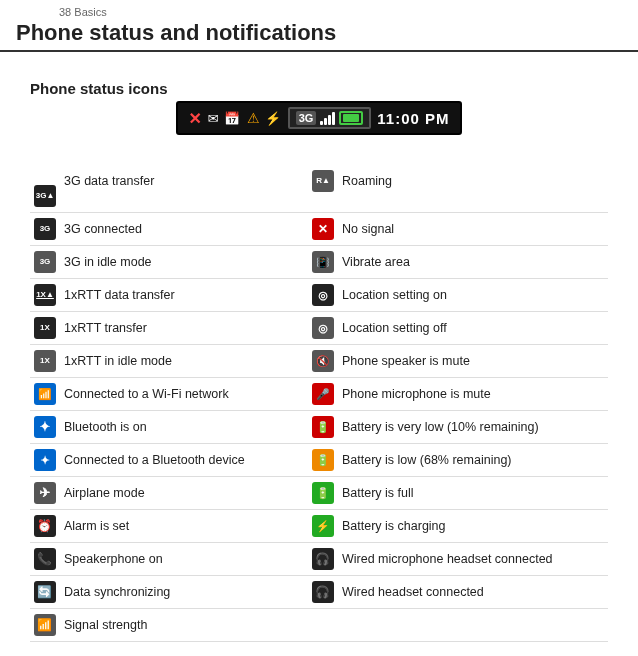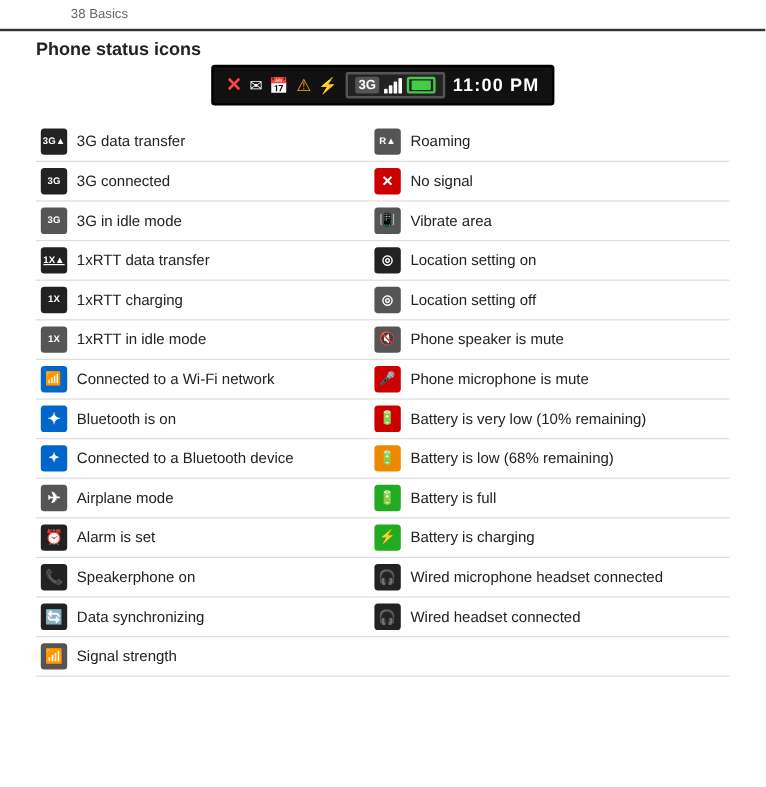--- a/index.html
+++ b/index.html
@@ -20,21 +20,21 @@
       color: #666;
       margin-bottom: 2px;
       margin-left: 43px;
     }
     .page-title {
       font-size: 22px;
       font-weight: bold;
       color: #222;
     }
     .content {
-      padding: 7px 30px 10px 30px;
+      padding: 28px 30px 10px 30px;
     }
     .section-title {
       font-size: 15px;
       font-weight: bold;
       margin-bottom: 4px;
     }
     .section-desc {
       font-size: 12.5px;
       color: #333;
       margin-bottom: 12px;
@@ -144,20 +144,21 @@
     .ico-blue { background: #06c; }
     .ico-gray { background: #555; }
     .ico-dark { background: #222; }
   </style>
 </head>
 <body>
 
 <div>
   <div class="page-header">
     <div class="chapter-label">38  Basics</div>
+    <div class="page-title">Phone status and notifications</div>
   </div>
 
   <div class="content">
     <div class="section-title">Phone status icons</div>
 
     <div class="status-bar-img">
       <div class="status-bar-box">
 
         <span class="cross-icon">✕</span>
         <span class="mail-icon">✉</span>
@@ -178,21 +179,21 @@
           </div>
         </div>
         <span class="sb-time">11:00 PM</span>
       </div>
     </div>
 
     <table class="icons-table">
       <tbody>
 
         <tr>
-          <td class="icon-cell"><span class="ico ico-dark" style="font-size:8px;">3G▲</span></td>
+          <td class="icon-cell"><span class="ico ico-dark" style="font-size:8px;margin-top:31px;">3G▲</span></td>
           <td class="label-cell">3G data transfer</td>
           <td class="divider-col"></td>
           <td class="icon-cell"><span class="ico ico-gray" style="font-size:8px;">R▲</span></td>
           <td>Roaming</td>
         </tr>
 
         <tr>
           <td class="icon-cell"><span class="ico ico-dark" style="font-size:8px;">3G</span></td>
           <td class="label-cell">3G connected</td>
           <td class="divider-col"></td>
@@ -211,21 +212,21 @@
         <tr>
           <td class="icon-cell"><span class="ico ico-dark" style="font-size:8px;text-decoration:underline;">1X▲</span></td>
           <td class="label-cell">1xRTT data transfer</td>
           <td class="divider-col"></td>
           <td class="icon-cell"><span class="ico ico-dark" style="font-size:11px;">◎</span></td>
           <td>Location setting on</td>
         </tr>
 
         <tr>
           <td class="icon-cell"><span class="ico ico-dark" style="font-size:8px;">1X</span></td>
-          <td class="label-cell">1xRTT charging</td>
+          <td class="label-cell">1xRTT transfer</td>
           <td class="divider-col"></td>
           <td class="icon-cell"><span class="ico ico-gray" style="font-size:11px;">◎</span></td>
           <td>Location setting off</td>
         </tr>
 
         <tr>
           <td class="icon-cell"><span class="ico ico-gray" style="font-size:8px;">1X</span></td>
           <td class="label-cell">1xRTT in idle mode</td>
           <td class="divider-col"></td>
           <td class="icon-cell"><span class="ico ico-gray" style="font-size:11px;">🔇</span></td>

